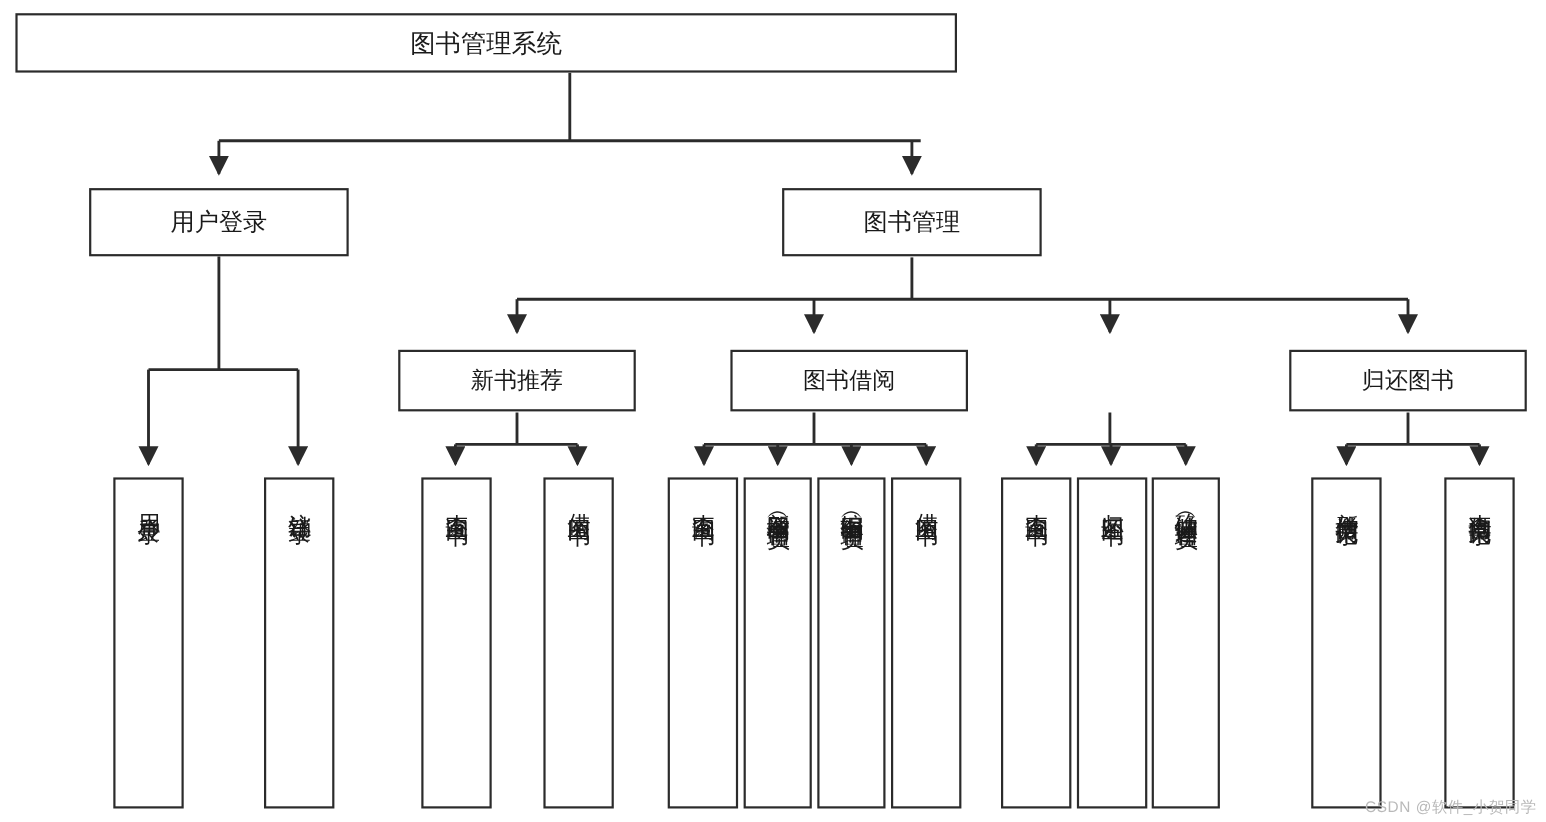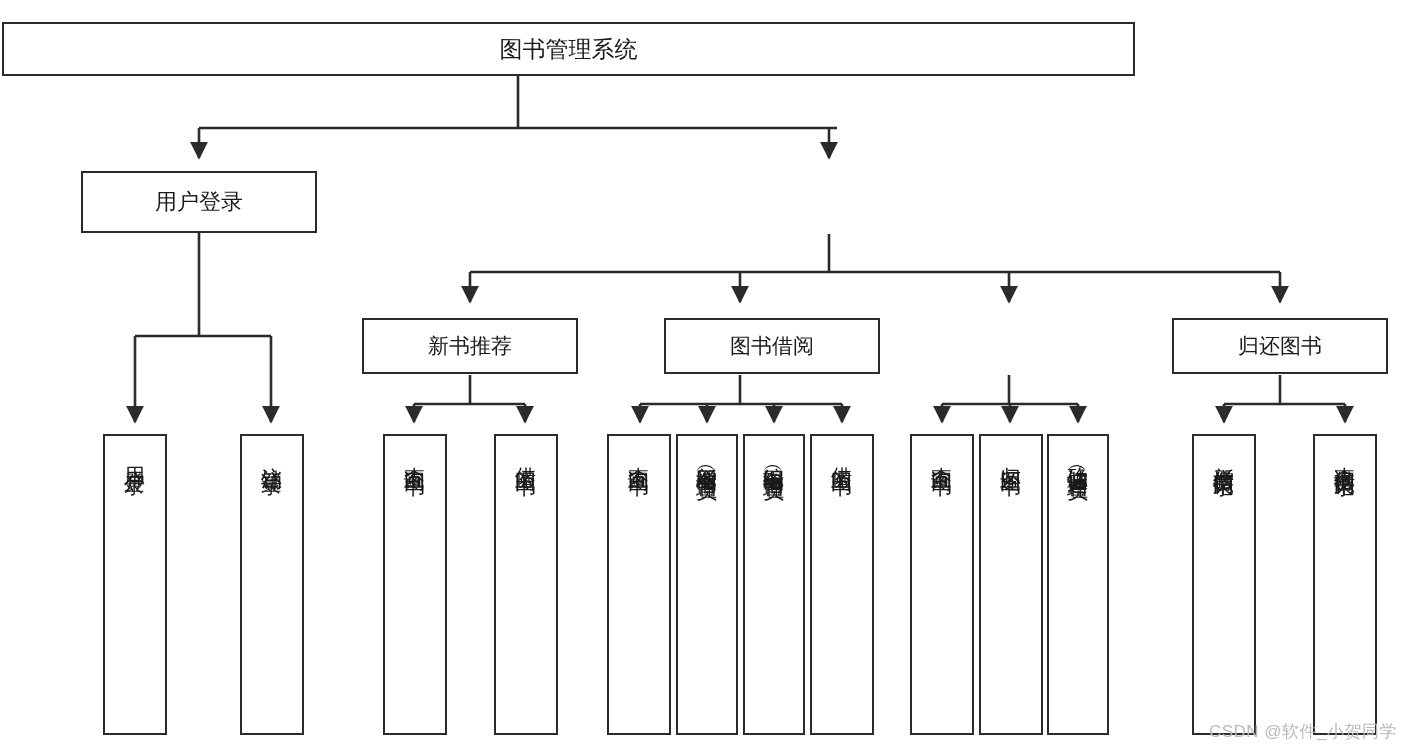--- a/index.html
+++ b/index.html
@@ -57,21 +57,21 @@
     line-height: 1;
     white-space: nowrap;
   }
   .node.leaf.tall .vtext {
     letter-spacing: 2px;
   }
   .watermark {
     position: absolute;
     right: 8px;
     bottom: 4px;
-    font-size: 17px;
+    font-size: 14px;
     color: #b9b9b9;
     white-space: nowrap;
     letter-spacing: 0.5px;
   }
 </style>
 </head>
 <body>
 
 <div id="canvas">
 
@@ -118,26 +118,29 @@
       <path d="M 1010 404 L 1010 422" marker-end="url(#arrow)"></path>
       <path d="M 1078 404 L 1078 422" marker-end="url(#arrow)"></path>
 
       <path d="M 1280 375 L 1280 404"></path>
       <path d="M 1224 404 L 1345 404"></path>
       <path d="M 1224 404 L 1224 422" marker-end="url(#arrow)"></path>
       <path d="M 1345 404 L 1345 422" marker-end="url(#arrow)"></path>
     </g>
   </svg>
 
-  <div class="node root" style="left:2px; top:12px; width:1133px; height:54px;margin-top:10px;">
+  <div class="node root" style="left:14px; top:12px; width:856px; height:54px;">
     <span>图书管理系统</span>
   </div>
 
   <div class="node lvl2" style="left:81px; top:171px; width:236px; height:62px;">
     <span>用户登录</span>
+  </div>
+  <div class="node lvl2" style="left:711px; top:171px; width:236px; height:62px;">
+    <span>图书管理</span>
   </div>
 
   <div class="node lvl3" style="left:362px; top:318px; width:216px; height:56px;text-align:right;">
     <span>新书推荐</span>
   </div>
   <div class="node lvl3" style="left:664px; top:318px; width:216px; height:56px;">
     <span>图书借阅</span>
   </div>
   <div class="node lvl3" style="left:1172px; top:318px; width:216px; height:56px;">
     <span>归还图书</span>

